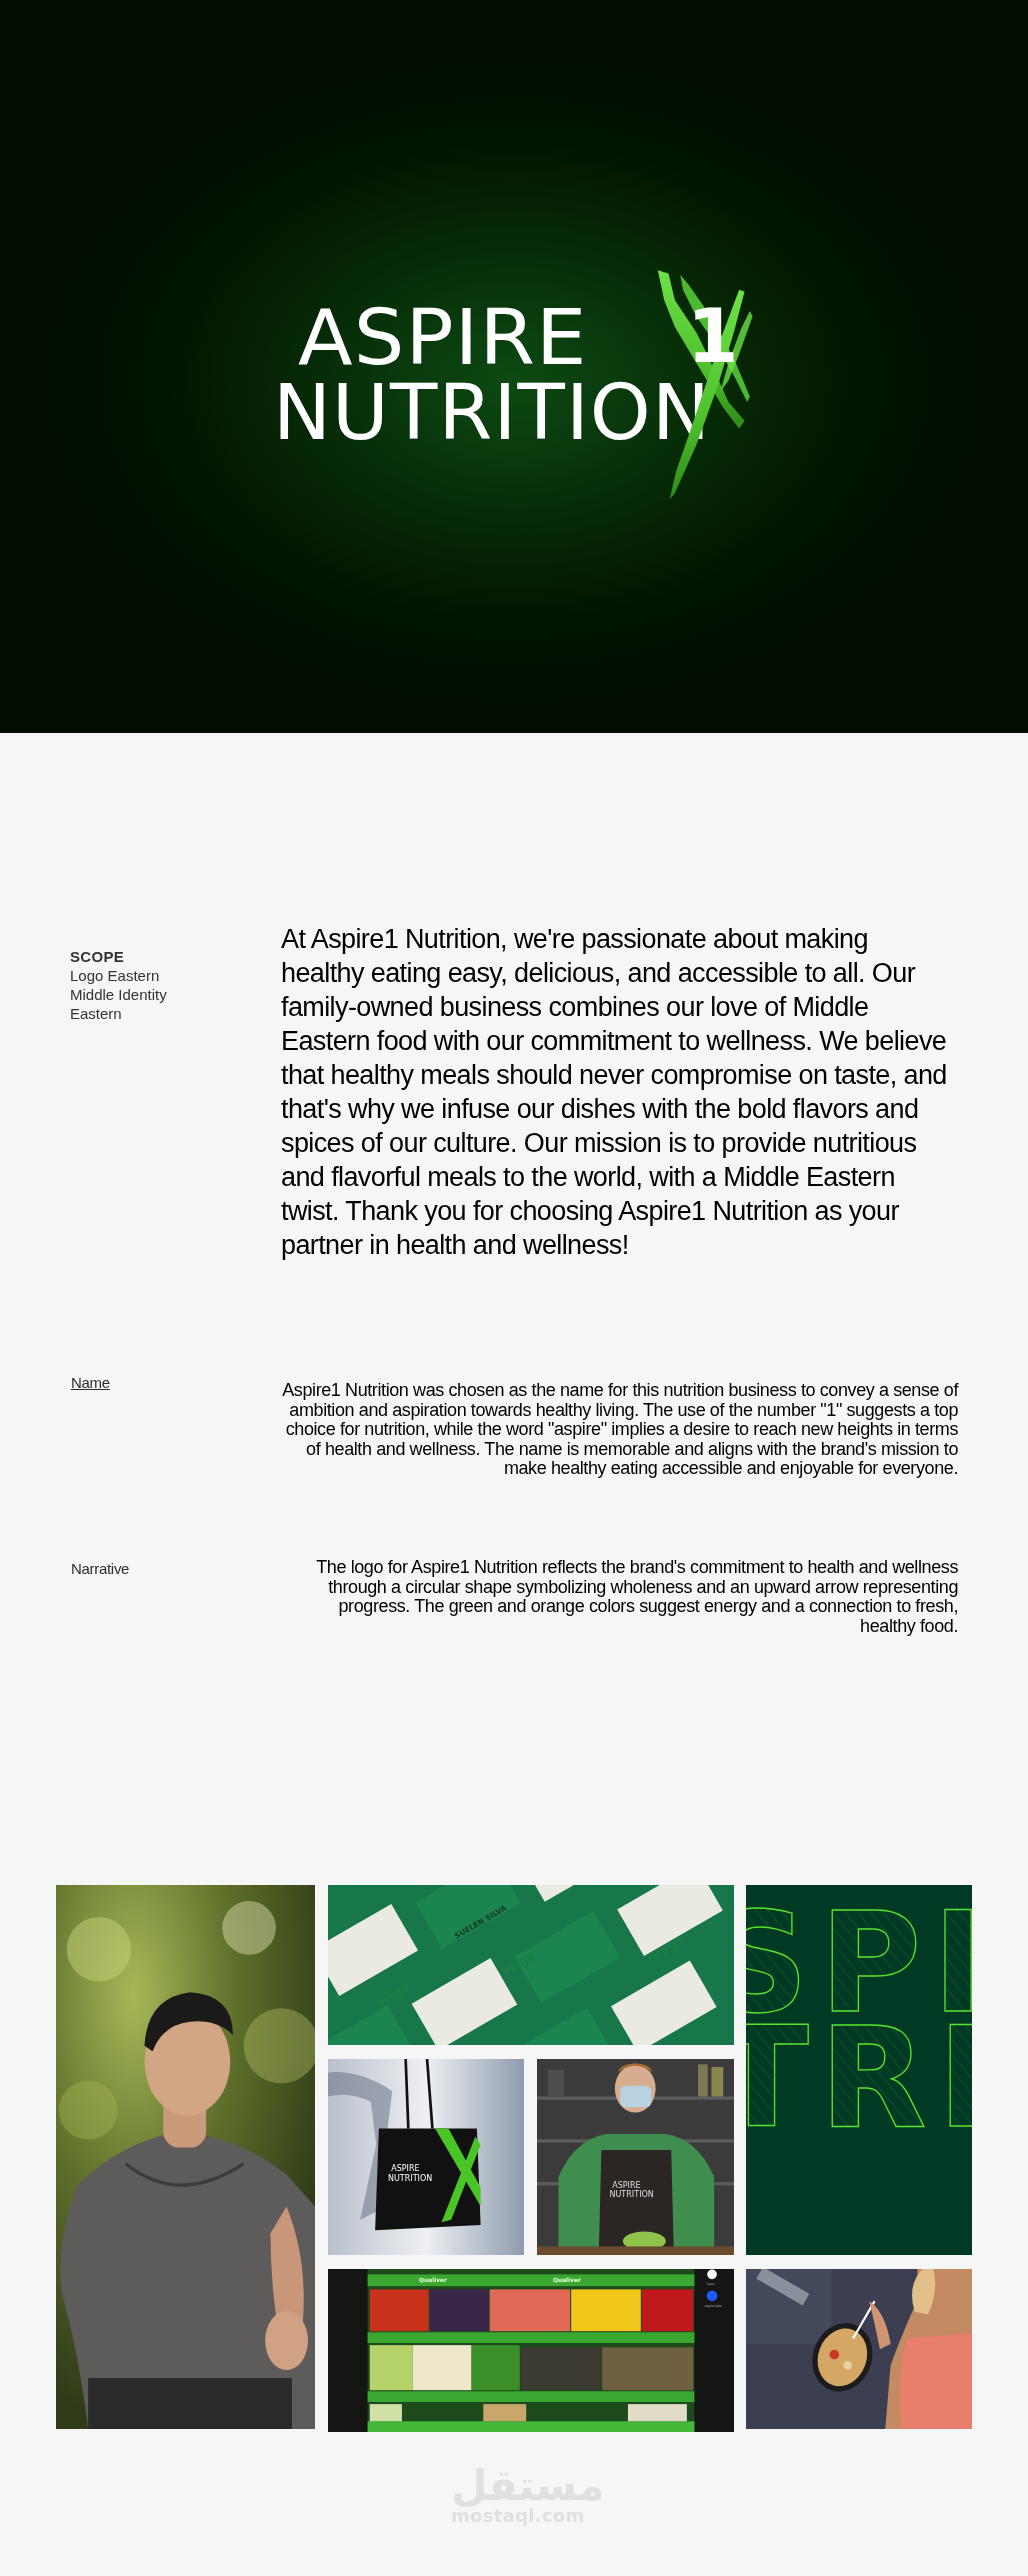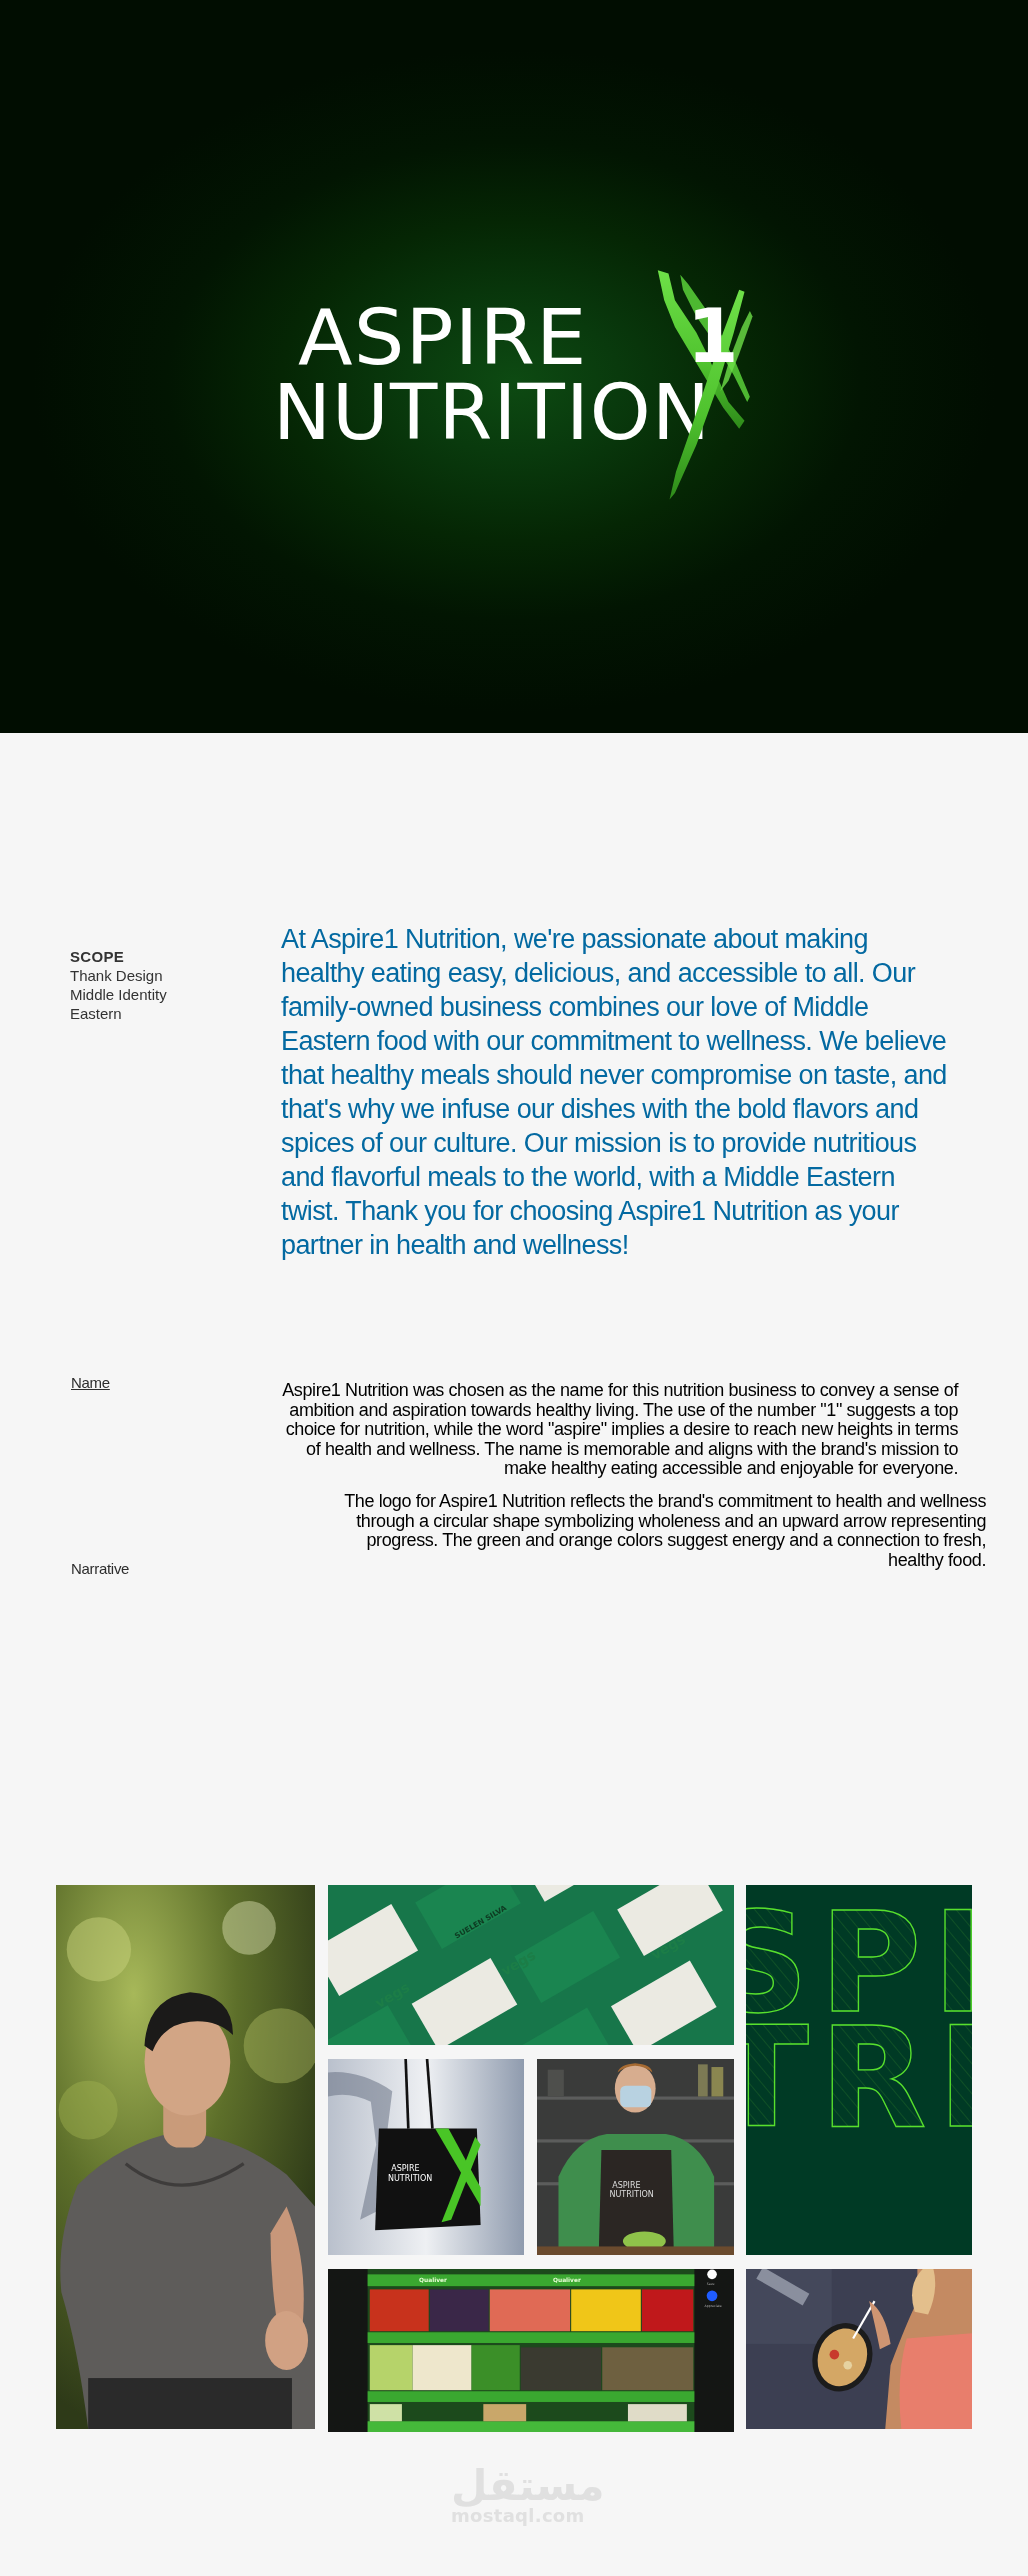--- a/index.html
+++ b/index.html
@@ -14,21 +14,21 @@
     letter-spacing: 1.1px; line-height: 1; white-space: nowrap; }
   .logo-line.l1 { left: 29.5px; top: 32px; font-size: 76px; transform: scaleX(1.05); transform-origin: left top; }
   .logo-line.l2 { left: 5.4px; top: 107px; font-size: 76px; transform: scaleX(1.02); transform-origin: left top; }
   .logo-one { position: absolute; left: 419px; top: 31px; color: #fff; font-family: "DejaVu Sans", sans-serif; font-weight: 700; font-size: 74px; line-height: 1; z-index: 3; }
   .logo-x { position: absolute; left: 0; top: 0; width: 514px; height: 236px; z-index: 2; pointer-events: none; }
   .hero-text-wrap { position: absolute; left: 0; top: 0; width: 514px; height: 236px; z-index: 1; }
 
   
   .scope { position: absolute; left: 70px; top: 947px; font-size: 15px; line-height: 19px; color: #333; }
   .scope .heading { font-weight: 700; letter-spacing: 0.3px; }
-  .intro { position: absolute; left: 281px; top: 922px; width: 675px; font-size: 27px; line-height: 34px; color: #0369a1; letter-spacing: -0.6px; }
+  .intro { position: absolute; left: 281px; top: 922px; width: 675px; font-size: 27px; line-height: 34px; color: #000000; letter-spacing: -0.6px; }
 
   .row-label { position: absolute; left: 71px; font-size: 15px; color: #2d2d2d; letter-spacing: -0.3px; }
   .row-text { position: absolute; left: 281px; width: 677px; font-size: 18px; line-height: 19.5px; color: #000000; letter-spacing: -0.4px; text-align: right; }
 
   
   .tile { position: absolute; overflow: hidden; }
   .tile svg { display: block; width: 100%; height: 100%; }
 
   .watermark { position: absolute; left: 451px; top: 2464px; width: 129px; text-align: center; color: #e0e0e0; }
   .wm-ar { font-family: "DejaVu Sans", sans-serif; font-size: 42px; font-weight: 700; line-height: 43px; }
@@ -55,32 +55,32 @@
       <path d="M770 12 L785 30 L820 80 L850 130 L875 180 L900 240 L895 250 L870 200 L835 140 L800 90 L775 40 Z" fill="#5bd13a" opacity="0.85"></path>
       <path d="M880 40 L890 44 L870 120 L840 220 L800 330 L760 420 L750 432 L762 380 L790 300 L820 210 L850 120 Z" fill="url(#gx)"></path>
       <path d="M900 80 L905 90 L880 160 L860 210 L845 230 L862 170 L885 110 Z" fill="#6ee048" opacity="0.8"></path>
     </svg>
     <div class="logo-one">1</div>
   </div>
 </section>
 
 <div class="scope">
   <div class="heading">SCOPE</div>
-  <div>Thank Design</div>
+  <div>Logo Eastern</div>
   <div>Middle Identity</div>
   <div>Eastern</div>
 </div>
 
 <p class="intro">At Aspire1 Nutrition, we're passionate about making healthy eating easy, delicious, and accessible to all. Our family-owned business combines our love of Middle Eastern food with our commitment to wellness. We believe that healthy meals should never compromise on taste, and that's why we infuse our dishes with the bold flavors and spices of our culture. Our mission is to provide nutritious and flavorful meals to the world, with a Middle Eastern twist. Thank you for choosing Aspire1 Nutrition as your partner in health and wellness!</p>
 
 <div class="row-label" style="top:1374px;text-decoration:underline;">Name</div>
 <p class="row-text" style="top:1381px;">Aspire1 Nutrition was chosen as the name for this nutrition business to convey a sense of ambition and aspiration towards healthy living. The use of the number "1" suggests a top choice for nutrition, while the word "aspire" implies a desire to reach new heights in terms of health and wellness. The name is memorable and aligns with the brand's mission to make healthy eating accessible and enjoyable for everyone.</p>
 
 <div class="row-label" style="top:1560px;">Narrative</div>
-<p class="row-text" style="top:1492px;margin-left:28px;">The logo for Aspire1 Nutrition reflects the brand's commitment to health and wellness through a circular shape symbolizing wholeness and an upward arrow representing progress. The green and orange colors suggest energy and a connection to fresh, healthy food.</p>
+<p class="row-text" style="top:1558px;">The logo for Aspire1 Nutrition reflects the brand's commitment to health and wellness through a circular shape symbolizing wholeness and an upward arrow representing progress. The green and orange colors suggest energy and a connection to fresh, healthy food.</p>
 
 <div class="tile" style="left:56px; top:1885px; width:259px; height:544px;">
   <svg viewBox="0 0 483 1015" preserveAspectRatio="none">
     <defs>
       <radialGradient id="bk1" cx="0.3" cy="0.2" r="0.8">
         <stop offset="0" stop-color="#a7b859"></stop>
         <stop offset="0.5" stop-color="#5d6f2a"></stop>
         <stop offset="1" stop-color="#2e3a18"></stop>
       </radialGradient>
     </defs>

